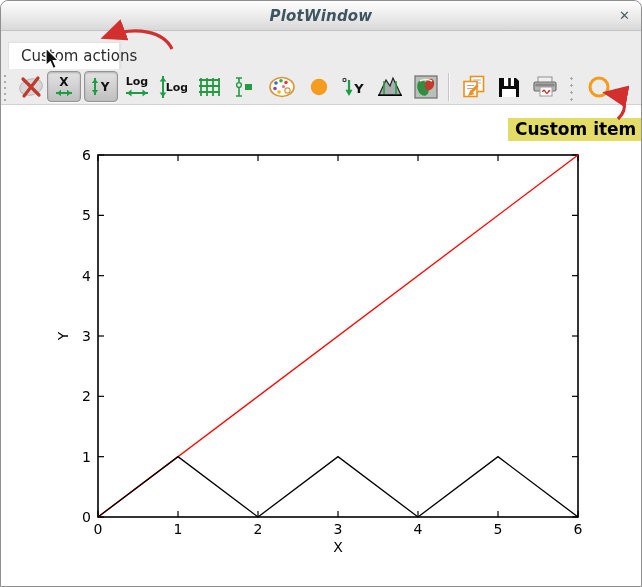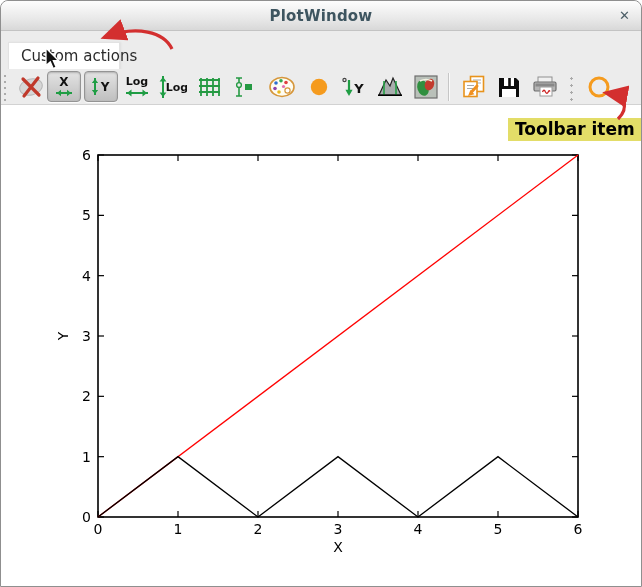--- a/index.html
+++ b/index.html
@@ -6,21 +6,21 @@
   *{box-sizing:border-box;}
   .window{
     position:relative;width:642px;height:587px;overflow:hidden;
     border:1px solid #8f8f8f;border-radius:8px 8px 0 0;background:#fff;
     font-family:"DejaVu Sans",sans-serif;
   }
   
   .titlebar{
     position:absolute;top:0;left:0;right:0;height:30px;
     background:linear-gradient(#fdfdfd,#e9e9e9 60%,#d8d8d8);
-    border-bottom:1px solid #c3c3c3;border-radius:7px 7px 0 0;
+    border-bottom:1px solid #c3c3c3;border-radius:7px 7px 0 0;font-style:italic;
   }
   .title{
     position:absolute;left:0;right:0;top:0;height:30px;line-height:30px;
     text-align:center;font-size:15px;font-weight:bold;color:#3e5560;
     letter-spacing:.2px;
   }
   .close-btn{
     position:absolute;right:11px;top:0;height:30px;line-height:30px;
     font-size:13px;font-weight:bold;color:#4c5e67;cursor:default;
   }
@@ -275,21 +275,21 @@
         <line x1="97" y1="50" x2="103" y2="50" stroke="#000" stroke-width="1.2"></line>
         <line x1="577" y1="50" x2="571" y2="50" stroke="#000" stroke-width="1.2"></line>
         <text x="90" y="55" text-anchor="end" font-size="14" fill="#000">6</text>
         <polyline points="97,412 577,50" fill="none" stroke="#ff0000" stroke-width="1.3"></polyline>
         <polyline points="97,412 177,351.6666666666667 257,412 337,351.6666666666667 417,412 497,351.6666666666667 577,412" fill="none" stroke="#000000" stroke-width="1.3"></polyline>
         <text x="337" y="447" text-anchor="middle" font-size="14" fill="#000">X</text>
         <text x="67" y="231" text-anchor="middle" font-size="14" fill="#000" transform="rotate(-90 67 231)">Y</text>
       </svg>
   </div>
 
-  <div class="ann-label" style="left:507px;top:117px;">Toolbar item</div>
+  <div class="ann-label" style="left:507px;top:117px;">Custom item</div>
 
   <svg class="overlay" width="642" height="587" viewBox="0 0 642 587">
     <defs>
       <marker id="ah" markerWidth="9" markerHeight="8" refX="6.5" refY="3.5" orient="auto">
         <path d="M0,0 L8,3.5 L0,7 Z" fill="#d32f2f"></path>
       </marker>
     </defs>
     <path d="M 171,48 C 163,31 136,24 104,36" fill="none" stroke="#d32f2f" stroke-width="3.2" marker-end="url(#ah)"></path>
     <path d="M 617,118 C 629,106 623,95 606,92" fill="none" stroke="#d32f2f" stroke-width="3.2" marker-end="url(#ah)"></path>
     <path d="M 45,47 L45,64.5 L49.3,60.8 L52.2,67.5 L55.2,66.2 L52.3,59.7 L57.7,59.7 Z" fill="#111" stroke="#fff" stroke-width="1.3"></path>

